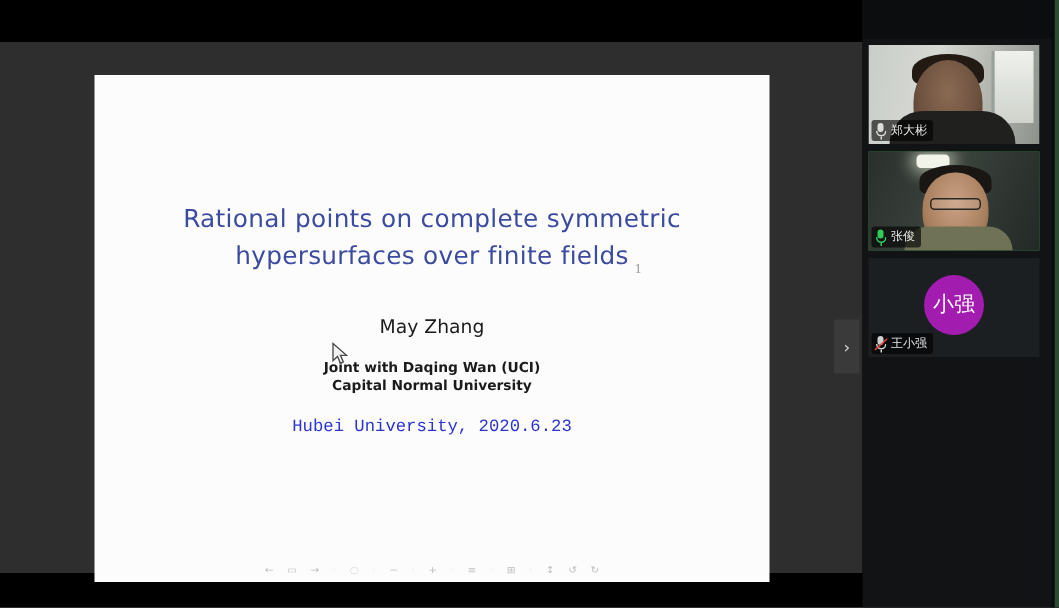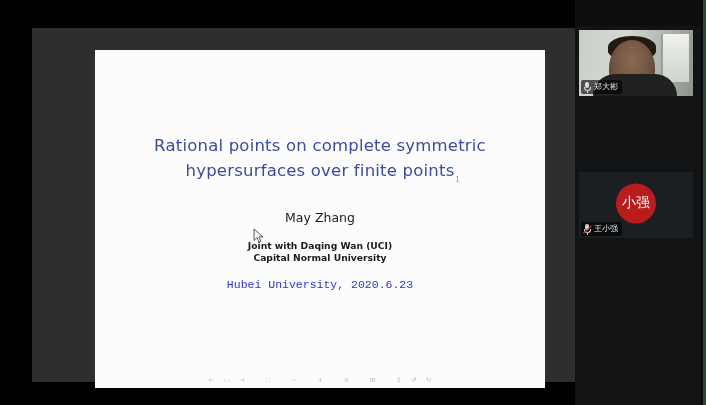--- a/index.html
+++ b/index.html
@@ -5,21 +5,20 @@
   * { margin:0; padding:0; box-sizing:border-box; }
   html,body { width:706px; height:405px; overflow:hidden; background:#000; }
   body { font-family:"Liberation Sans", sans-serif; }
 
   #app { position:relative; width:706px; height:405px; background:#000; }
 
   
   #share-region {
     position:absolute; left:0; top:20px; width:575px; height:362px;
     background:#2e2e2e;
-    margin-left:32px;
   }
   #share-topbar {
     position:absolute; left:0; top:0; width:100%; height:8px; background:#000;
   }
 
   
   #slide {
     position:absolute; left:63px; top:30px; width:450px; height:338px;
     background:#fcfcfc; overflow:hidden;
   }
@@ -150,21 +149,21 @@
   }
 
   
   .avatar-circle {
     position:absolute; left:50%; top:50%; transform:translate(-50%,-54%);
     width:40px; height:40px; border-radius:50%;
     display:flex; align-items:center; justify-content:center;
     font-family:"DejaVu Sans", sans-serif;
     font-size:14px; color:#fff; letter-spacing:0px;
   }
-  .avatar-blue { background:#b91c1c; }
+  .avatar-blue { background:#a21caf; }
   .avatar-grey { background:#e9e9e9; }
   .avatar-grey .person-head {
     position:absolute; left:50%; top:9px; transform:translateX(-50%);
     width:13px; height:13px; border-radius:50%; background:#b5b5b5;
   }
   .avatar-grey .person-body {
     position:absolute; left:50%; bottom:3px; transform:translateX(-50%);
     width:24px; height:14px; border-radius:12px 12px 0 0; background:#b5b5b5;
   }
 
@@ -204,21 +203,21 @@
 <div id="app">
 
   <div id="share-region">
     <div id="share-topbar"></div>
 
     <div id="slide">
       <div id="slide-inner">
 
         <div class="slide-title">
           <div>Rational points on complete symmetric</div>
-          <div>hypersurfaces over finite points</div>
+          <div>hypersurfaces over finite fields</div>
         </div>
 
         <div class="slide-pagenum">1</div>
 
         <div class="slide-author">May Zhang</div>
 
         <div class="slide-affil">
           <div>Joint with Daqing Wan (UCI)</div>
           <div>Capital Normal University</div>
         </div>
@@ -272,20 +271,37 @@
       <div class="name-badge">
         <span class="mic">
           <span class="cap"></span>
             <span class="arc"></span>
             <span class="stem"></span>
         </span>
         <span>郑大彬</span>
       </div>
     </div>
 
+    <div class="tile active" style="top:101px">
+      <div class="tile-video vid2">
+        <div class="lamp"></div>
+        <div class="hair"></div>
+        <div class="head"></div>
+        <div class="glasses"></div>
+        <div class="shirt"></div>
+      </div>
+      <div class="name-badge">
+        <span class="mic green">
+          <span class="cap"></span>
+            <span class="arc"></span>
+            <span class="stem"></span>
+        </span>
+        <span>张俊</span>
+      </div>
+    </div>
 
     <div class="tile" style="top:172px">
       <div class="avatar-circle avatar-blue">
         <span>小强</span>
       </div>
       <div class="name-badge">
         <span class="mic muted">
           <span class="cap"></span>
             <span class="arc"></span>
             <span class="stem"></span>

